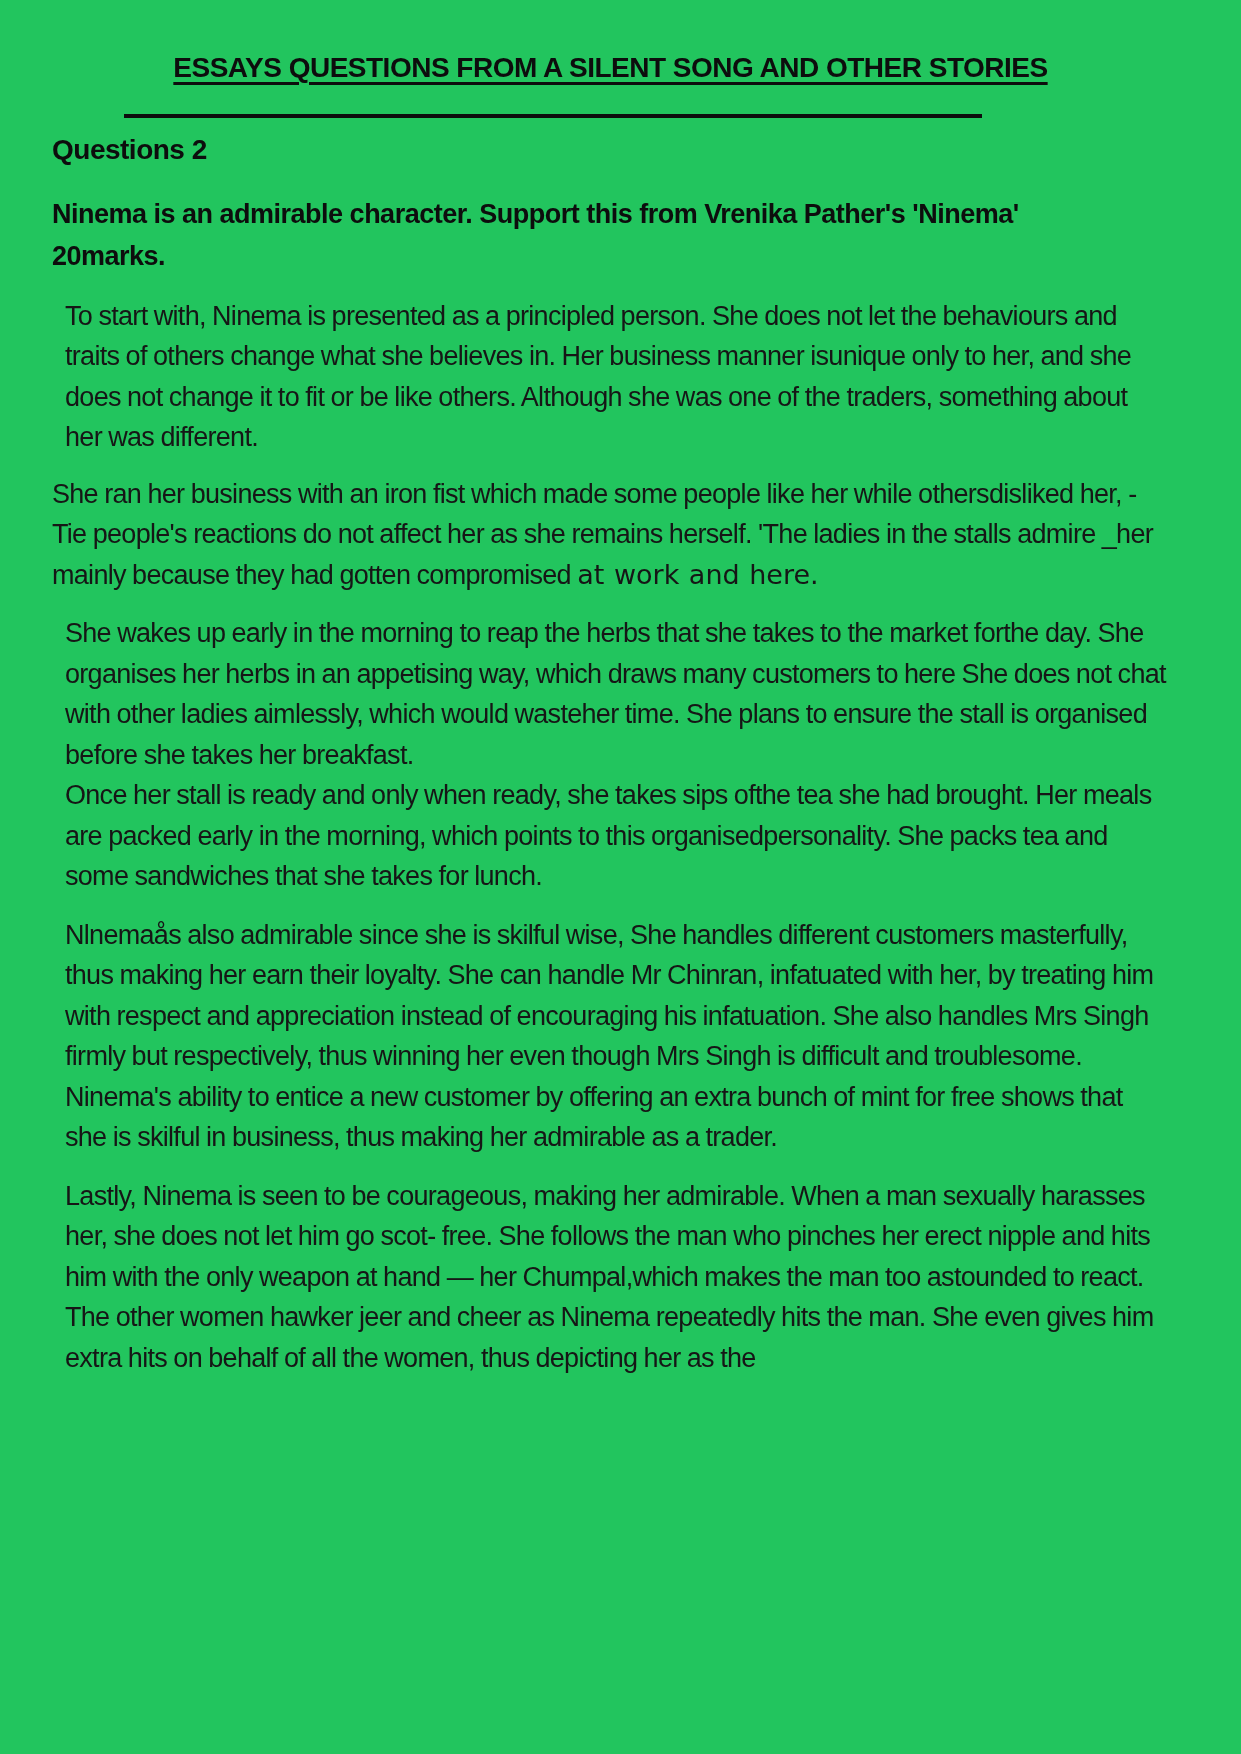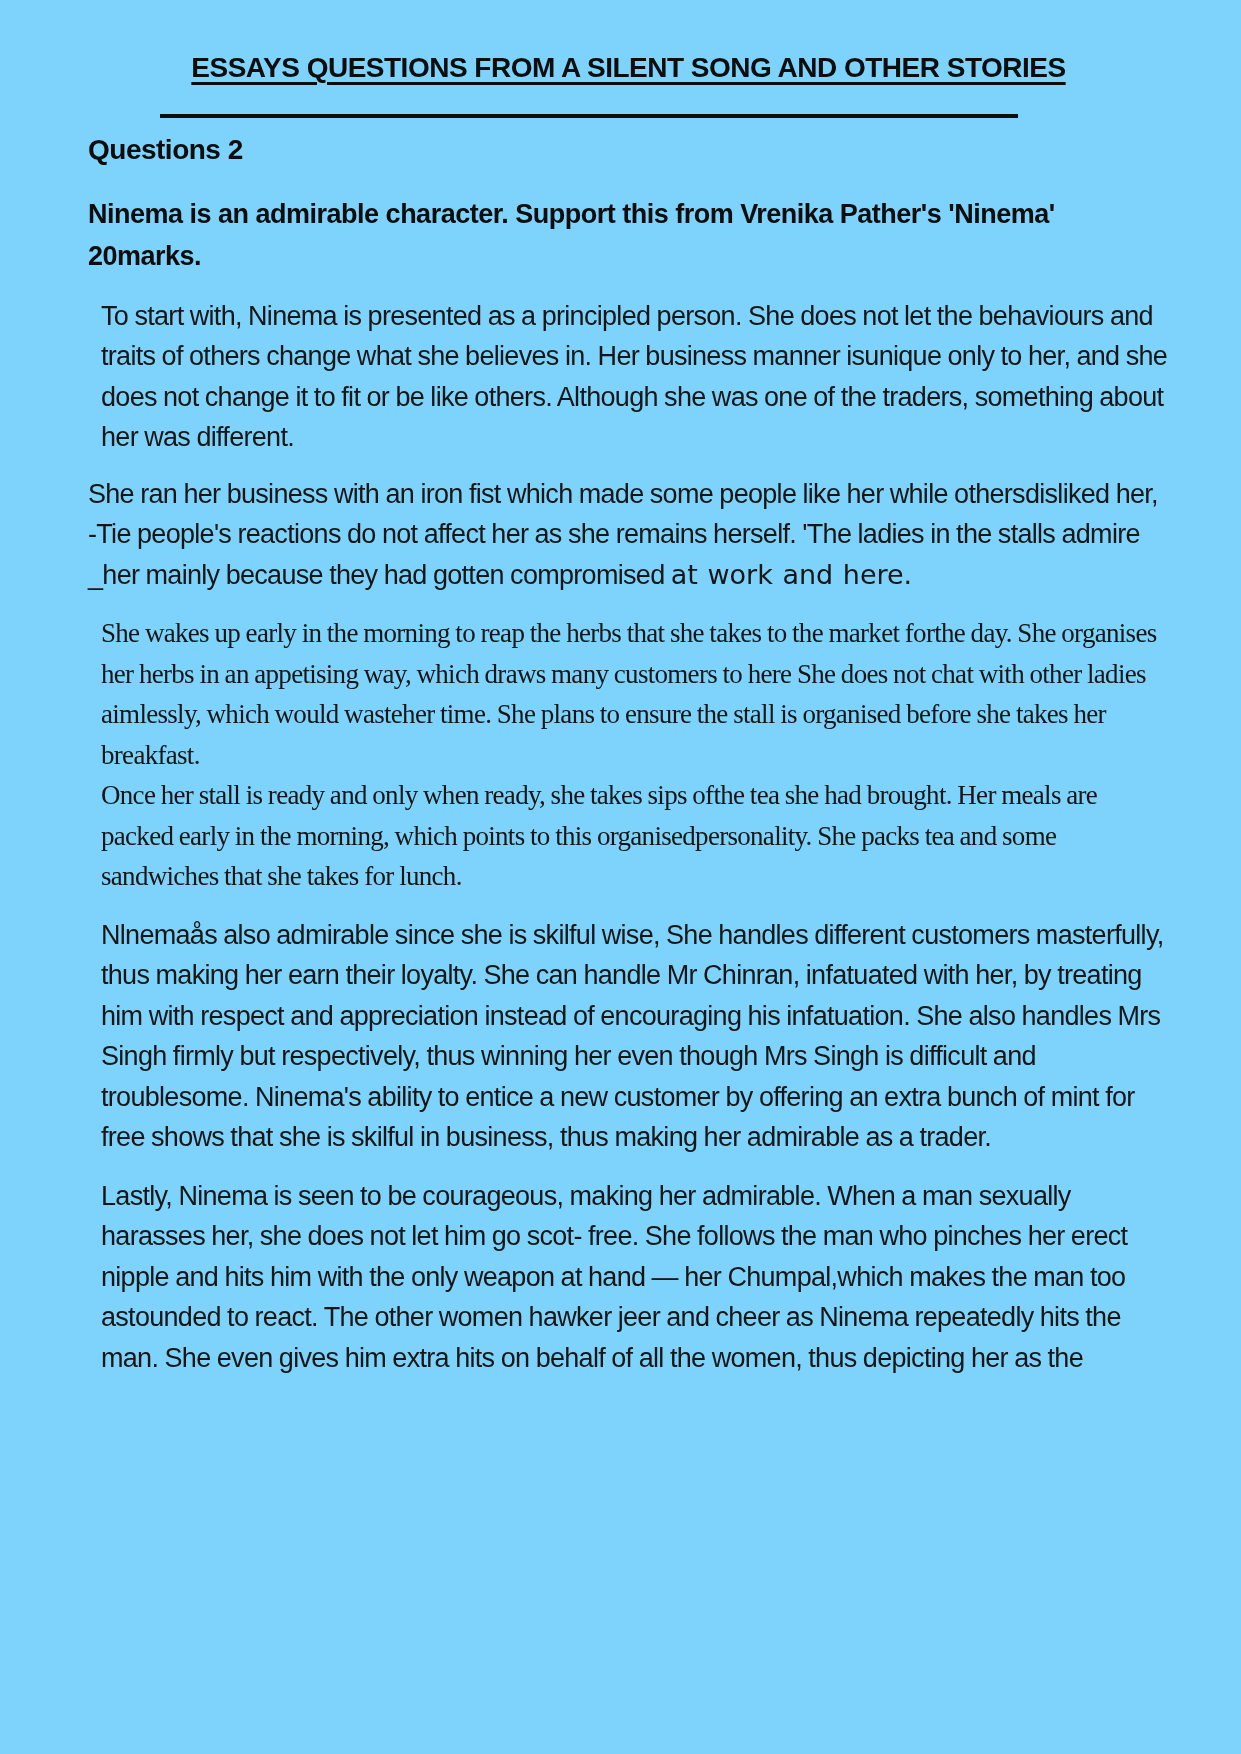--- a/index.html
+++ b/index.html
@@ -5,25 +5,25 @@
   html, body {
     margin: 0;
     padding: 0;
     background: #ffffff;
   }
   .page {
     position: relative;
     width: 1241px;
     height: 1754px;
     margin: 0 auto;
-    background: #7dd3fc;
+    background: #22c55e;
     color: #141414;
     font-family: "Liberation Sans", "DejaVu Sans", sans-serif;
     box-sizing: border-box;
-    padding: 52px 72px 40px 88px;
+    padding: 52px 72px 40px 52px;
     overflow: hidden;
   }
   .doc-title {
     margin: 0;
     text-align: center;
     font-size: 28px;
     font-weight: 700;
     letter-spacing: -0.5px;
     text-decoration: underline;
     text-underline-offset: 5px;
@@ -55,21 +55,21 @@
   .para {
     margin: 18px 0 0 0;
     font-size: 27px;
     font-weight: 400;
     letter-spacing: -0.7px;
     word-spacing: -0.5px;
     line-height: 1.5;
     color: #161616;
   }
   .para.indent { padding-left: 13px; }
-  .para.pre { white-space: pre-line; font-family: Liberation Serif, serif; }
+  .para.pre { white-space: pre-line; }
   .para.tight { margin-top: 16px; }
   .alt-font {
     font-family: "DejaVu Sans", sans-serif;
     font-size: 27px;
     letter-spacing: 0;
     word-spacing: 1px;
   }
 </style>
 </head>
 <body>

